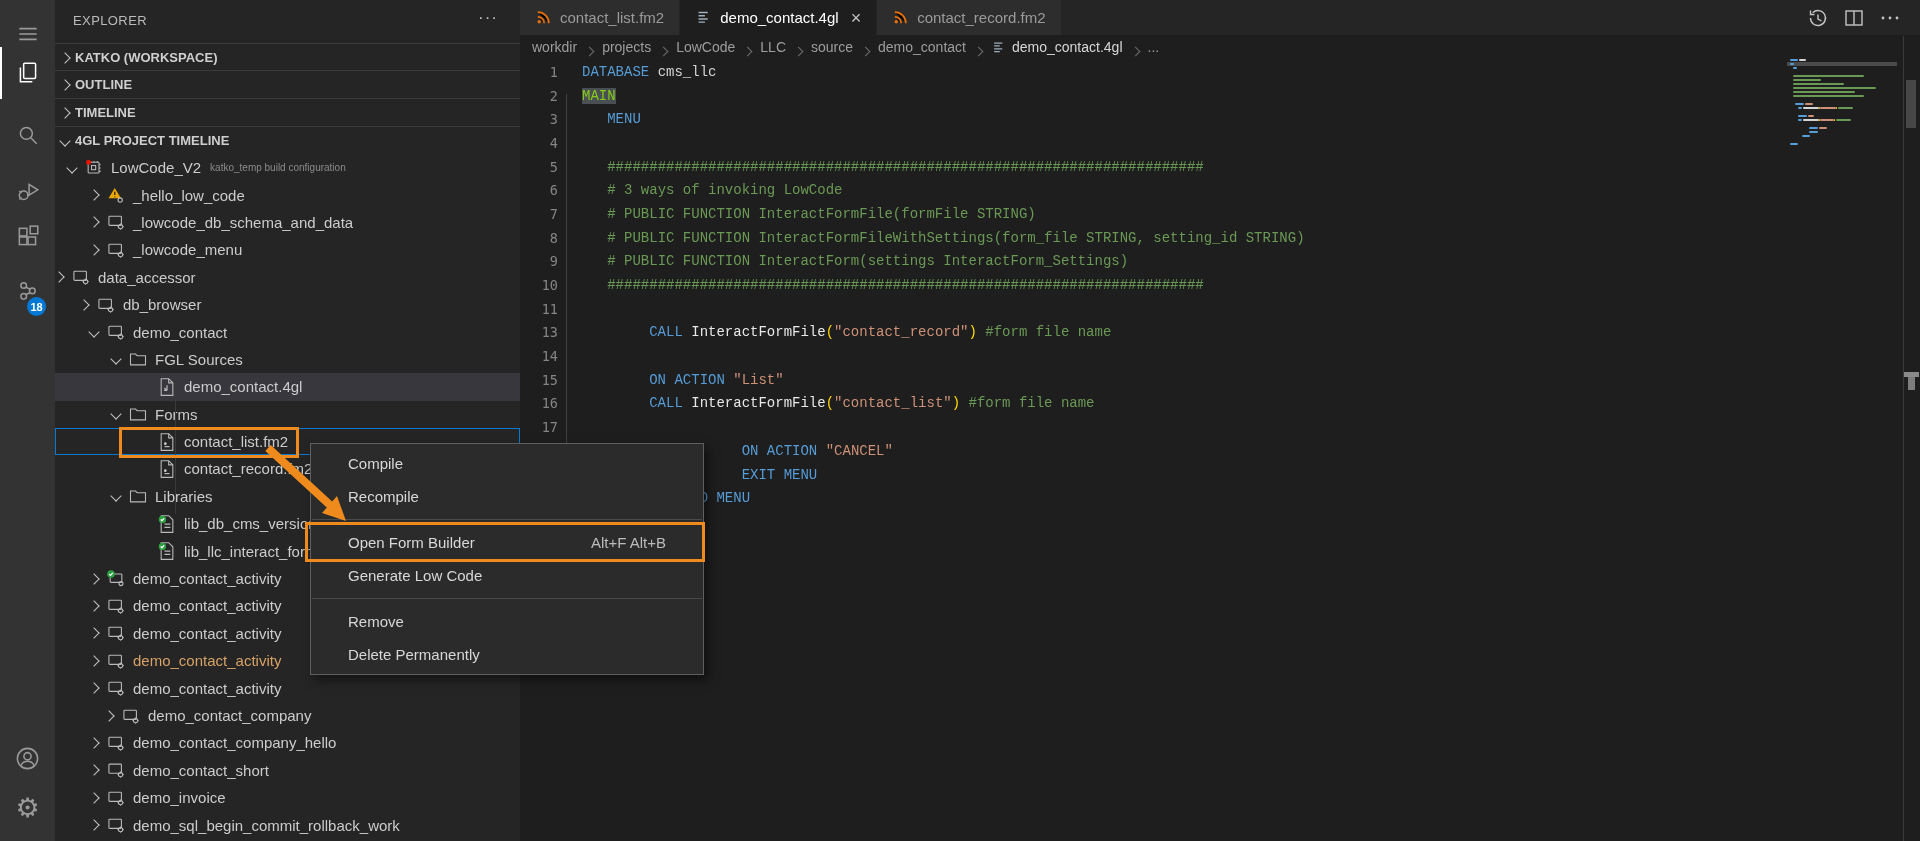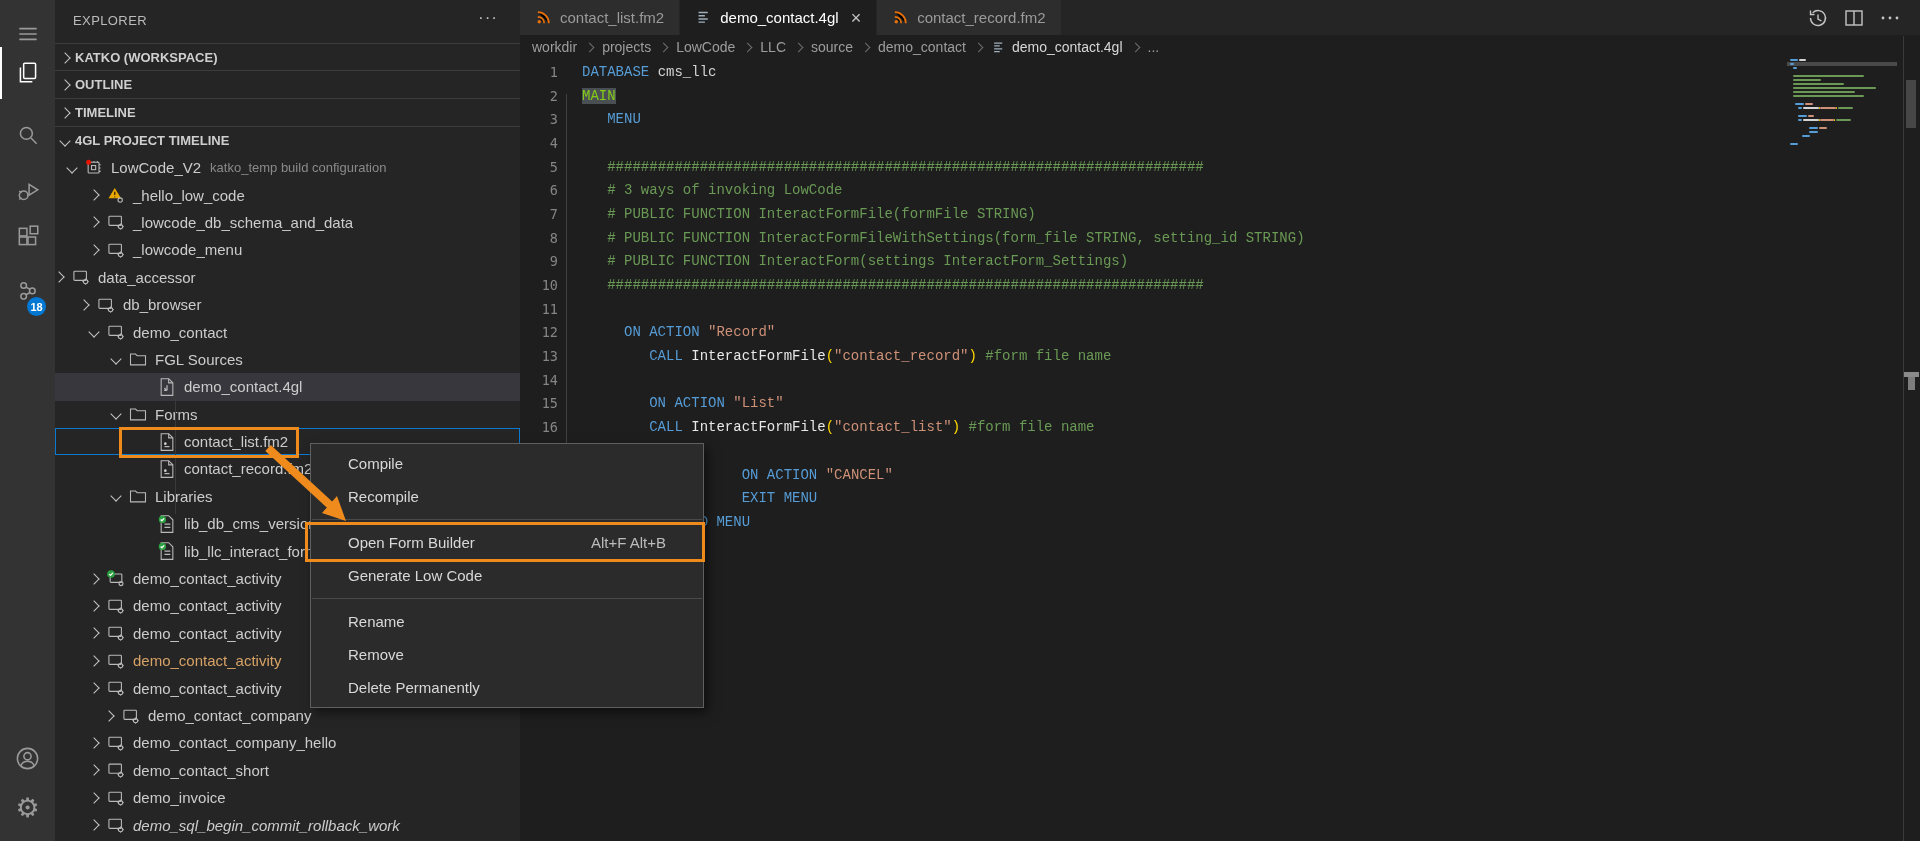--- a/index.html
+++ b/index.html
@@ -29,37 +29,37 @@
   .chev.r{transform:rotate(-45deg);}
   .chev.d{transform:rotate(45deg);}
   .tree{position:absolute;left:0;top:154px;width:465px;}
   .trow{position:relative;height:27.4px;display:flex;align-items:center;font-size:15px;color:#cccccc;cursor:pointer;white-space:nowrap;overflow:hidden;}
   .trow .chev{margin-right:8px;}
   .trow .chev-slot{width:15px;flex:none;margin-right:8px;}
   .ticon{width:20px;height:20px;flex:none;margin-right:7px;position:relative;}
   .ticon svg{width:20px;height:20px;stroke:#b9b9b9;fill:none;stroke-width:1.3;}
   .trow.selected{background:#37373d;}
   .trow.focused{box-shadow:inset 0 0 0 1px #0b79d0;}
-  .tdesc{color:#8a8a8a;font-size:13px;margin-left:9px;}
+  .tdesc{color:#8a8a8a;font-size:10px;margin-left:9px;}
   .guide{background:#3a3a3a;width:1px;}
 
   
   .editor-bg{left:520px;top:0;width:1400px;height:841px;background:#1e1e1e;}
   .tabbar{left:520px;top:0;width:1400px;height:35px;background:#252526;display:flex;}
   .tab{height:35px;display:flex;align-items:center;padding:0 15px;background:#2d2d2d;color:#9b9b9b;
        font-size:15px;margin-right:1px;cursor:pointer;}
   .tab.active{background:#1e1e1e;color:#ffffff;}
   .tab .ticn{width:17px;height:17px;margin-right:8px;flex:none;}
   .tab .close{margin-left:12px;font-size:18px;line-height:1;color:#c5c5c5;cursor:pointer;}
   .ed-actions{left:1806px;top:6px;display:flex;gap:12px;}
   .ed-actions .act{width:24px;height:24px;display:flex;align-items:center;justify-content:center;color:#c5c5c5;cursor:pointer;}
   .ed-actions svg{stroke:currentColor;fill:none;stroke-width:1.4;}
 
   .breadcrumbs{left:532px;top:35px;height:24px;display:flex;align-items:center;font-size:14px;color:#9d9d9d;}
-  .crumb{display:flex;align-items:center;cursor:pointer;}
+  .crumb{display:flex;align-items:flex-end;cursor:pointer;}
   .crumb .sep{width:6px;height:6px;border-right:1.4px solid #6e6e6e;border-bottom:1.4px solid #6e6e6e;transform:rotate(-45deg);margin:0 9px;}
   .crumb.file{color:#d7d7d7;}
   .crumb .cicn{width:15px;height:15px;margin-right:6px;}
 
   
   .code{left:520px;top:60px;width:1380px;}
   .cline{height:23.7px;display:flex;align-items:center;font-family:"DejaVu Sans Mono",monospace;font-size:14px;}
   .cline .ln{width:38px;text-align:right;color:#858585;font-size:13.5px;flex:none;}
   .cline .ct{margin-left:24px;white-space:pre;font-family:Liberation Mono, monospace;}
   .tk-kw{color:#569cd6;}
@@ -391,21 +391,21 @@
         </div>
         <div class="trow" style="padding-left: 35px;">
           <span class="chev r"></span>
           <span class="ticon"><svg viewBox="0 0 24 24" width="100%" height="100%">
               <rect x="3.5" y="5" width="15" height="11" rx="1"></rect>
               <circle cx="17.5" cy="17.5" r="2.6"></circle>
               <path d="M17.5 13.8v1M17.5 20.2v1M13.8 17.5h1M20.2 17.5h1" stroke-width="1.2"></path>
             </svg></span>
           <span>demo_invoice</span>
         </div>
-        <div class="trow" style="padding-left: 35px; font-style: italic;">
+        <div class="trow" style="padding-left: 35px;">
           <span class="chev r"></span>
           <span class="ticon"><svg viewBox="0 0 24 24" width="100%" height="100%">
               <rect x="3.5" y="5" width="15" height="11" rx="1"></rect>
               <circle cx="17.5" cy="17.5" r="2.6"></circle>
               <path d="M17.5 13.8v1M17.5 20.2v1M13.8 17.5h1M20.2 17.5h1" stroke-width="1.2"></path>
             </svg></span>
           <span>demo_sql_begin_commit_rollback_work</span>
         </div>
       </div>
     <div class="abs guide" style="left:120px;top:374px;height:140px;"></div>
@@ -534,24 +534,20 @@
       </div>
       <div class="cline">
         <span class="ln">10</span>
         <span class="ct"><span class="tk-pl">   </span><span class="tk-cm">#######################################################################</span></span>
       </div>
       <div class="cline">
         <span class="ln">11</span>
         <span class="ct"></span>
       </div>
       <div class="cline">
-        <span class="ln">12</span>
-        <span class="ct"><span class="tk-pl">     </span><span class="tk-kw">ON ACTION</span><span class="tk-pl"> </span><span class="tk-str">"Record"</span></span>
-      </div>
-      <div class="cline">
         <span class="ln">13</span>
         <span class="ct"><span class="tk-pl">        </span><span class="tk-kw">CALL</span><span class="tk-pl"> </span><span class="tk-fn">InteractFormFile</span><span class="tk-br">(</span><span class="tk-str">"contact_record"</span><span class="tk-br">)</span><span class="tk-pl"> </span><span class="tk-cm">#form file name</span></span>
       </div>
       <div class="cline">
         <span class="ln">14</span>
         <span class="ct"></span>
       </div>
       <div class="cline">
         <span class="ln">15</span>
         <span class="ct"><span class="tk-pl">        </span><span class="tk-kw">ON ACTION</span><span class="tk-pl"> </span><span class="tk-str">"List"</span></span>
@@ -667,23 +663,20 @@
       <div class="ctx-sep"></div>
       <div class="ctx-item">
         <span>Open Form Builder</span>
         <span class="sc">Alt+F Alt+B</span>
       </div>
       <div class="ctx-item">
         <span>Generate Low Code</span>
       </div>
       <div class="ctx-sep"></div>
       <div class="ctx-item">
-        <span>Rename</span>
-      </div>
-      <div class="ctx-item">
         <span>Remove</span>
       </div>
       <div class="ctx-item">
         <span>Delete Permanently</span>
       </div>
     </div>
 
   <div class="abs anno anno-box" style="left:119px;top:427px;width:174px;height:25px;"></div>
   <div class="abs anno anno-box" style="left:305px;top:522px;width:394px;height:34px;"></div>
   <svg class="abs arrow-svg" viewBox="0 0 1920 841">

